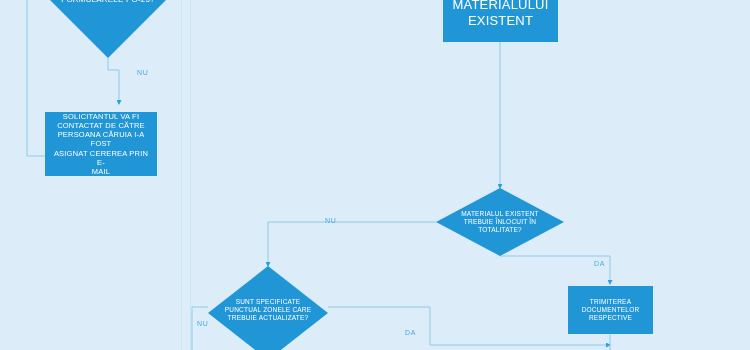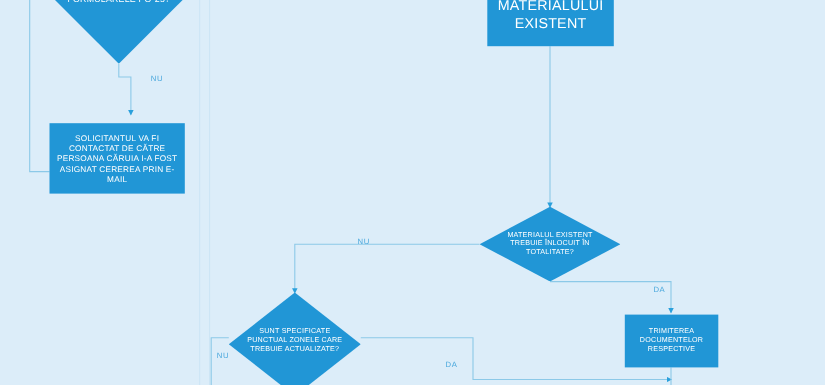--- a/index.html
+++ b/index.html
@@ -99,21 +99,21 @@
   </svg>
 
   <div class="node" style="left:42px; top:-74px; width:132px; height:132px;">
     <div style="position:absolute;left:0;top:0;width:132px;height:132px;background:#2196d6;
                 -webkit-clip-path:polygon(50% 0%,100% 50%,50% 100%,0% 50%);
                 clip-path:polygon(50% 0%,100% 50%,50% 100%,0% 50%);"></div>
     <span class="label" style="position:relative; font-size:8px; margin-top:6px;">ATAȘATĂ UNUL DIN
 FORMULARELE PO-25?</span>
   </div>
 
-  <div class="node rect" style="left:45px; top:112px; width:123px; height:64px;">
+  <div class="node rect" style="left:45px; top:112px; width:112px; height:64px;">
     <span class="label" style="font-size:7.5px;">SOLICITANTUL VA FI
 CONTACTAT DE CĂTRE
 PERSOANA CĂRUIA I-A FOST
 ASIGNAT CEREREA PRIN E-
 MAIL</span>
   </div>
 
   <div class="node rect" style="left:443px; top:-26px; width:115px; height:68px;">
     <span class="label" style="font-size:13px; margin-top:10px;">MATERIALULUI EXISTENT</span>
   </div>

